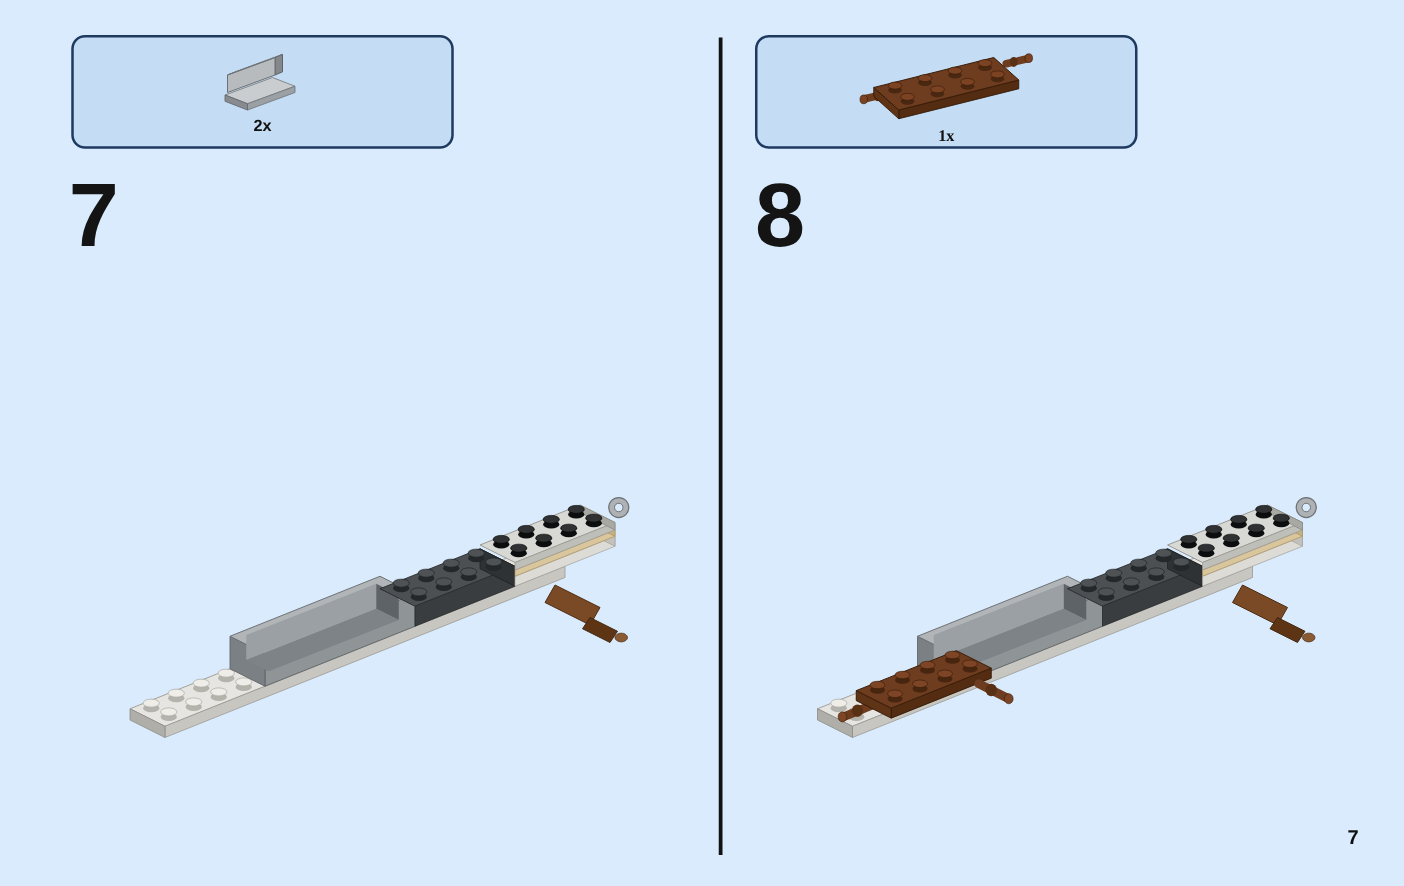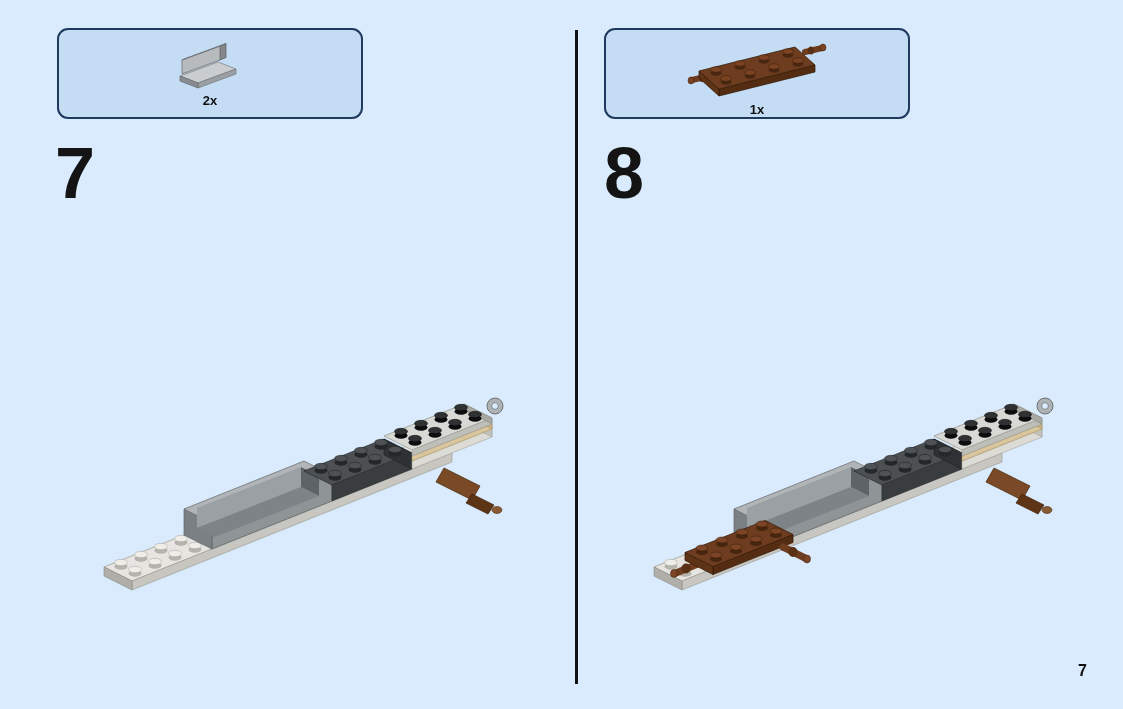--- a/index.html
+++ b/index.html
@@ -8,21 +8,21 @@
     background:#d9ebfc;
     font-family:"Liberation Sans",sans-serif;
   }
   .callout{
     position:absolute;width:306px;height:91px;
     background:#c4ddf4;border:2px solid #1e3a5f;border-radius:11px;
     display:flex;flex-direction:column;align-items:center;justify-content:center;
     box-sizing:border-box;
   }
   #callout7{left:57px;top:28px;}
-  #callout8{left:604px;top:28px;}
+  #callout8{left:604px;top:28px;font-family:Liberation Serif, serif;}
   .part-thumb{display:block;}
   .qty{font-weight:bold;font-size:13px;color:#101010;margin-top:1px;}
   .step-number{
     position:absolute;font-size:72px;font-weight:bold;color:#141414;
     line-height:1;letter-spacing:-2px;
   }
   #num7{left:55px;top:137px;}
   #num8{left:604px;top:137px;}
   .divider{position:absolute;left:575px;top:30px;width:3px;height:654px;background:#121212;}
   .page-number{position:absolute;left:1078px;top:662px;font-size:16px;font-weight:bold;color:#101010;}

